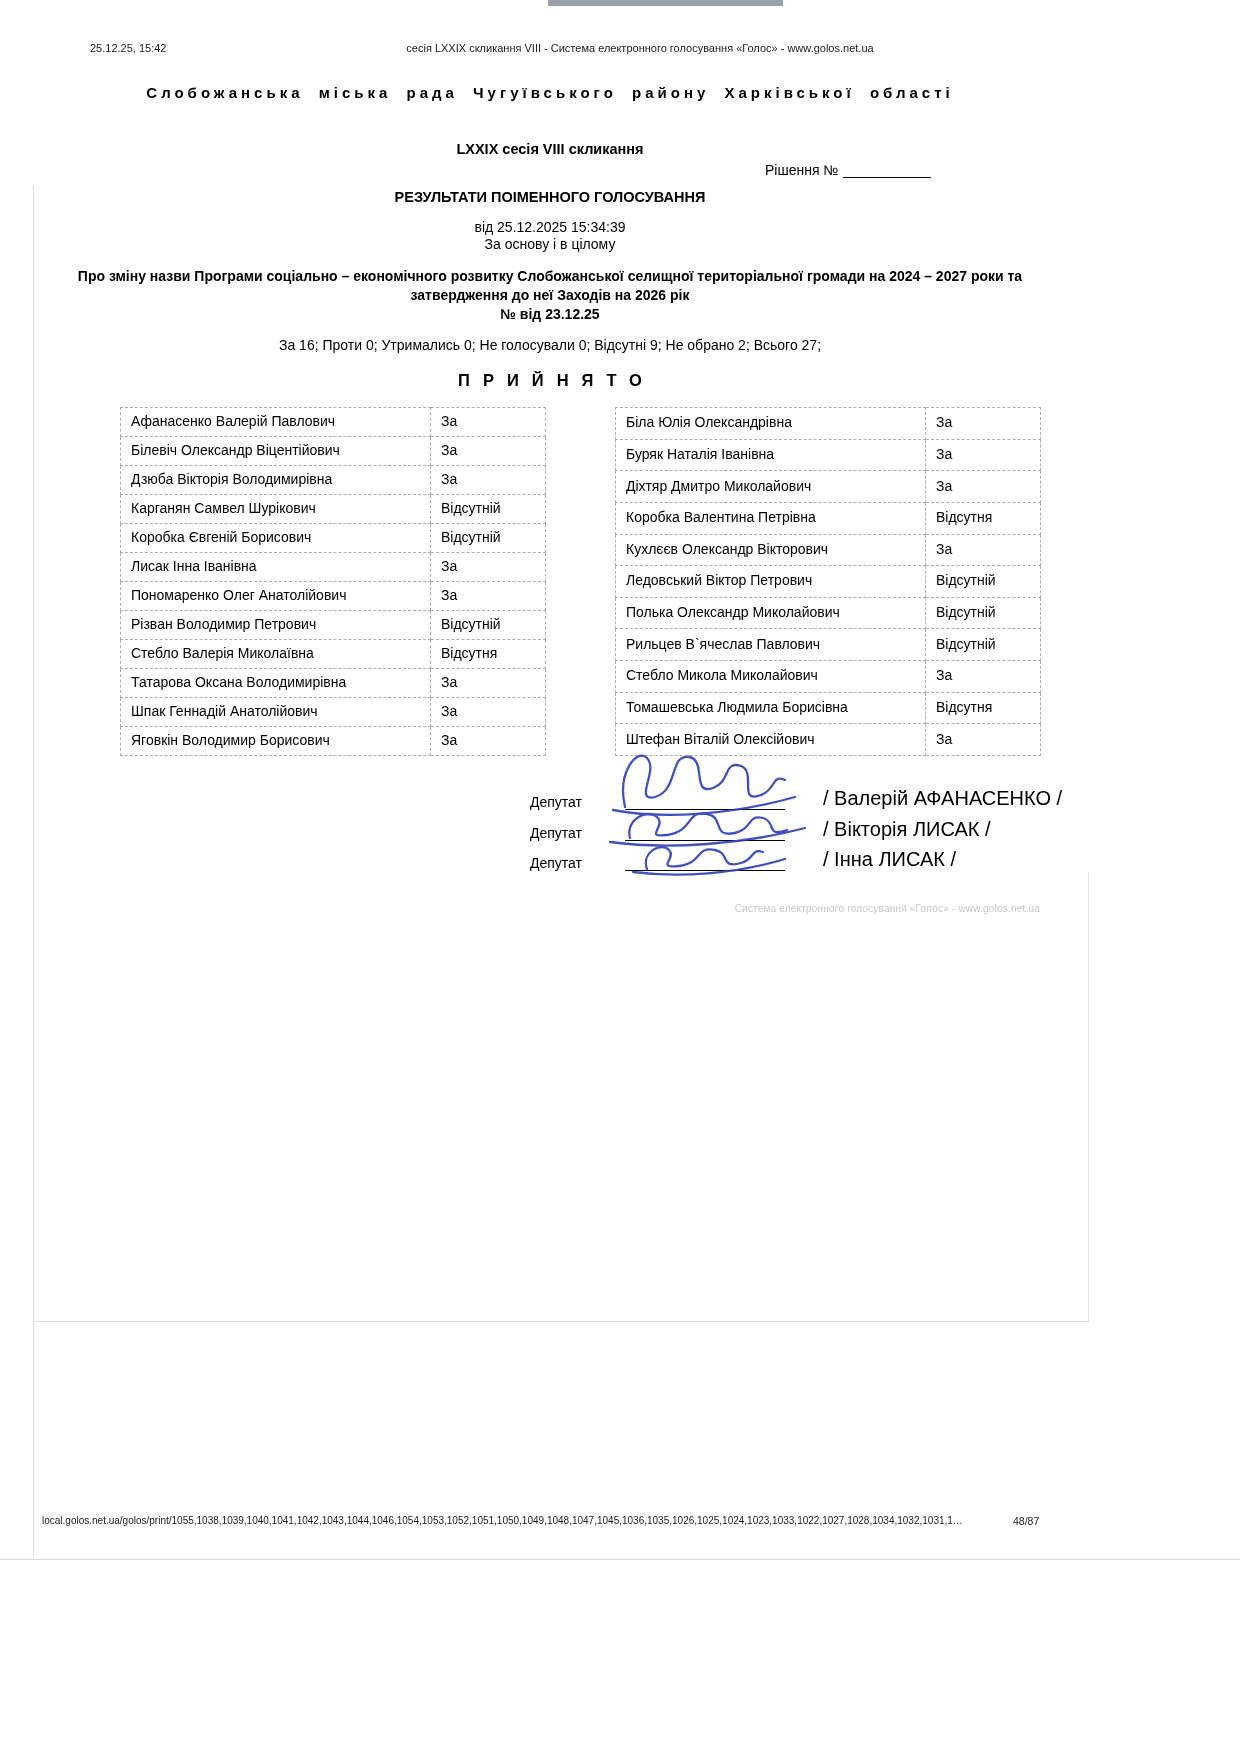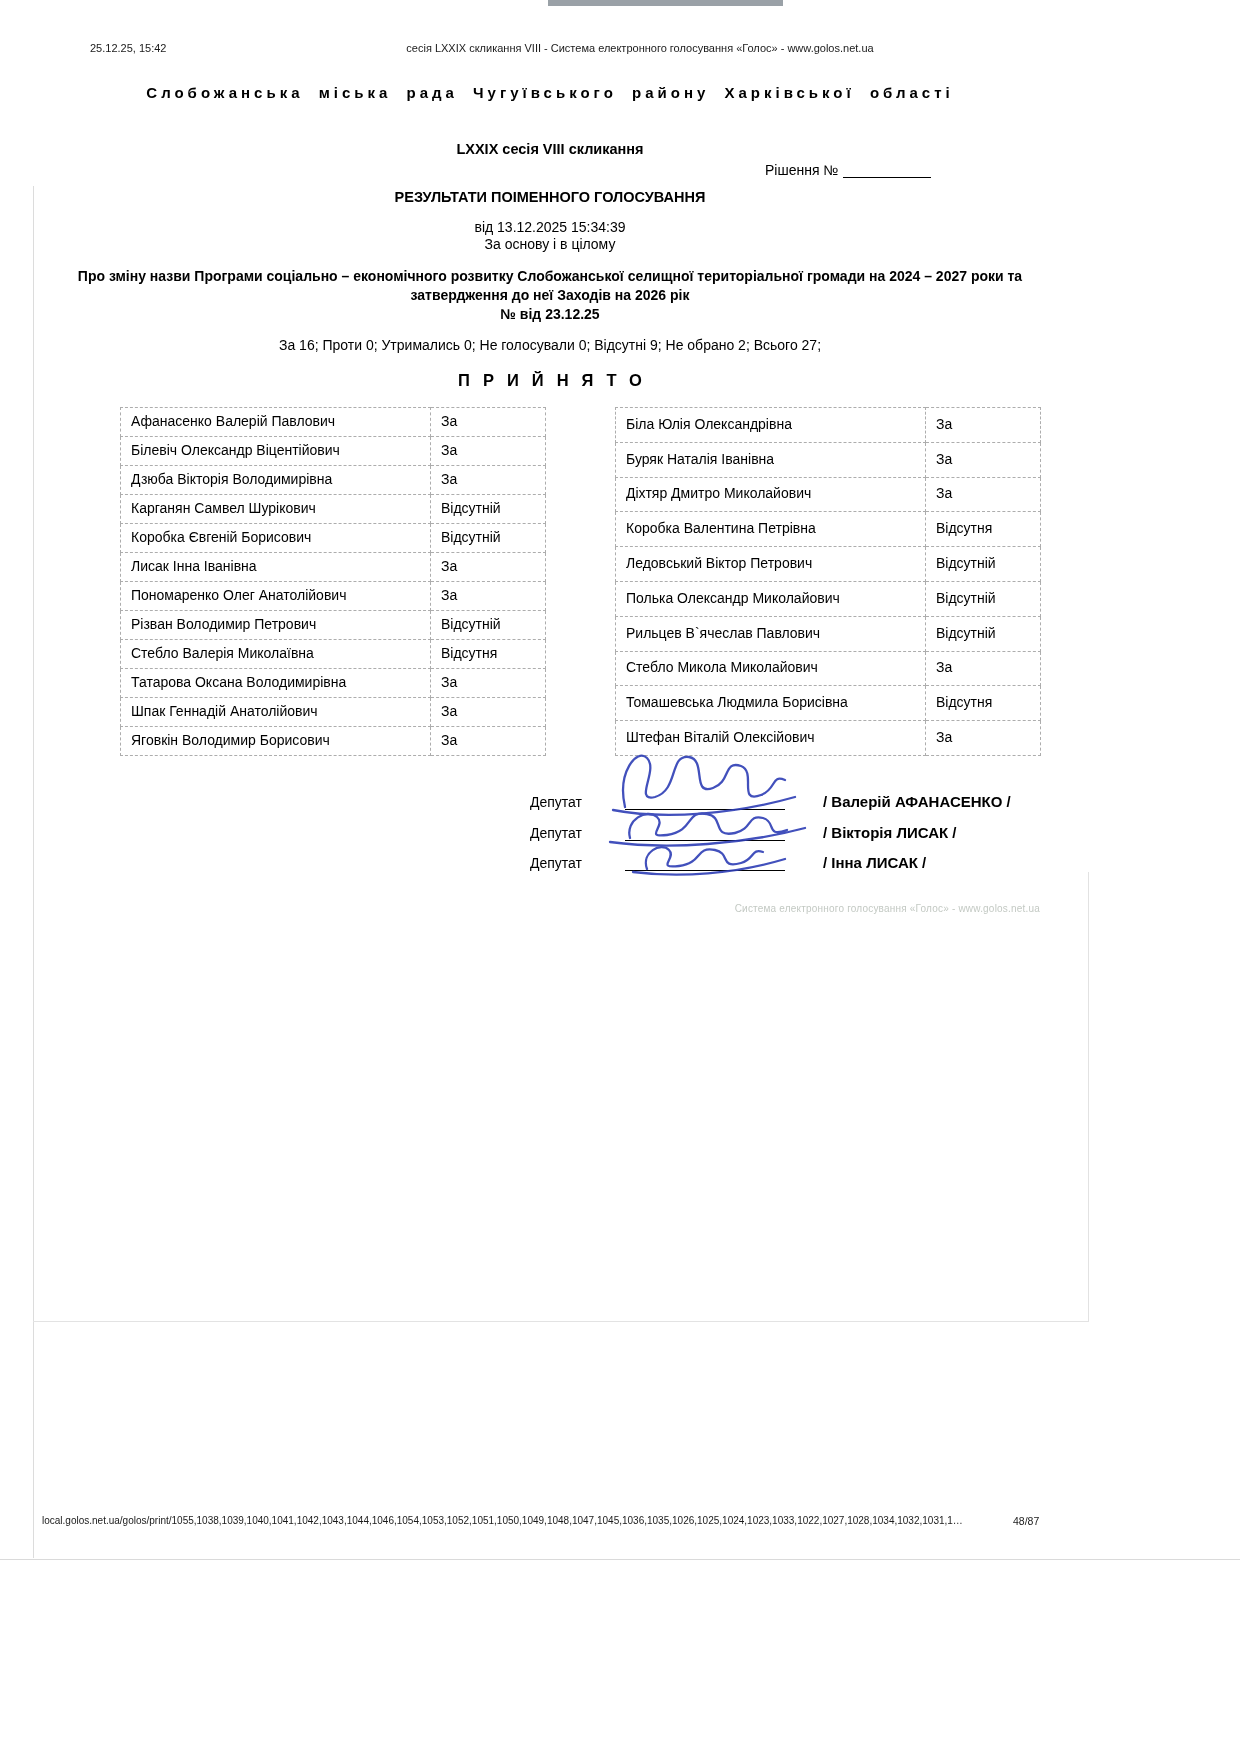--- a/index.html
+++ b/index.html
@@ -49,21 +49,21 @@
     overflow: hidden; white-space: nowrap;
   }
   td.cell-name { width: 310px; }
   td.cell-vote { width: 115px; }
 
   
   #signatures { left: 55px; top: 788px; width: 990px; height: 115px; }
   .sig-row { position: absolute; left: 475px; display: flex; align-items: flex-end; height: 22px; }
   .sig-role { font-size: 14px; width: 95px; }
   .sig-line { width: 160px; height: 18px; border-bottom: 1px solid #000; margin-right: 38px; }
-  .sig-name { font-size: 15px; white-space: nowrap; font-weight: bold; }
+  .sig-name { font-size: 20px; white-space: nowrap; }
   #signature-ink { left: 595px; top: 742px; width: 270px; height: 140px; pointer-events: none; }
 
   
   #watermark { left: 640px; top: 903px; width: 400px; text-align: right; font-size: 10px; color: #c3c9c3; letter-spacing: .2px; }
 
   
   #footer-url  { left: 42px;  top: 1515px; font-size: 10px; color: #1a1a1a; white-space: nowrap; }
   #footer-page { left: 1013px; top: 1515px; font-size: 10.5px; color: #1a1a1a; }
   #artifact-top    { left: 548px; top: 0;      width: 235px; height: 6px;    background: #9aa1a7; }
   #artifact-left   { left: 33px;  top: 186px;  width: 1px;   height: 1372px; background: #dcdcdc; }
@@ -84,21 +84,21 @@
 <div class="abs print-meta" id="print-doctitle">сесія LXXIX скликання VIII - Система електронного голосування «Голос» - www.golos.net.ua</div>
 
 <div class="abs center" id="council-title">Слобожанська міська рада Чугуївського району Харківської області</div>
 <div class="abs center" id="session-title">LXXIX сесія VIII скликання</div>
 
 <div class="abs" id="decision-line">
   <span>Рішення №</span><span class="blank"></span>
 </div>
 
 <div class="abs center" id="results-title">РЕЗУЛЬТАТИ ПОІМЕННОГО ГОЛОСУВАННЯ</div>
-<div class="abs center" id="vote-datetime">від 13.12.2025 15:34:39</div>
+<div class="abs center" id="vote-datetime">від 25.12.2025 15:34:39</div>
 <div class="abs center" id="vote-basis">За основу і в цілому</div>
 
 <div class="abs center" id="subject-block">
   <div>Про зміну назви Програми соціально – економічного розвитку Слобожанської селищної територіальної громади на 2024 – 2027 роки та затвердження до неї Заходів на 2026 рік</div>
   <div>№ від 23.12.25</div>
 </div>
 
 <div class="abs center" id="totals-line">За 16; Проти 0; Утримались 0; Не голосували 0; Відсутні 9; Не обрано 2; Всього 27;</div>
 <div class="abs center" id="result-status">ПРИЙНЯТО</div>
 
@@ -165,20 +165,24 @@
           <td class="cell-name">Буряк Наталія Іванівна</td>
           <td class="cell-vote">За</td>
         </tr>
         <tr>
           <td class="cell-name">Діхтяр Дмитро Миколайович</td>
           <td class="cell-vote">За</td>
         </tr>
         <tr>
           <td class="cell-name">Коробка Валентина Петрівна</td>
           <td class="cell-vote">Відсутня</td>
+        </tr>
+        <tr>
+          <td class="cell-name">Кухлєєв Олександр Вікторович</td>
+          <td class="cell-vote">За</td>
         </tr>
         <tr>
           <td class="cell-name">Ледовський Віктор Петрович</td>
           <td class="cell-vote">Відсутній</td>
         </tr>
         <tr>
           <td class="cell-name">Полька Олександр Миколайович</td>
           <td class="cell-vote">Відсутній</td>
         </tr>
         <tr>

